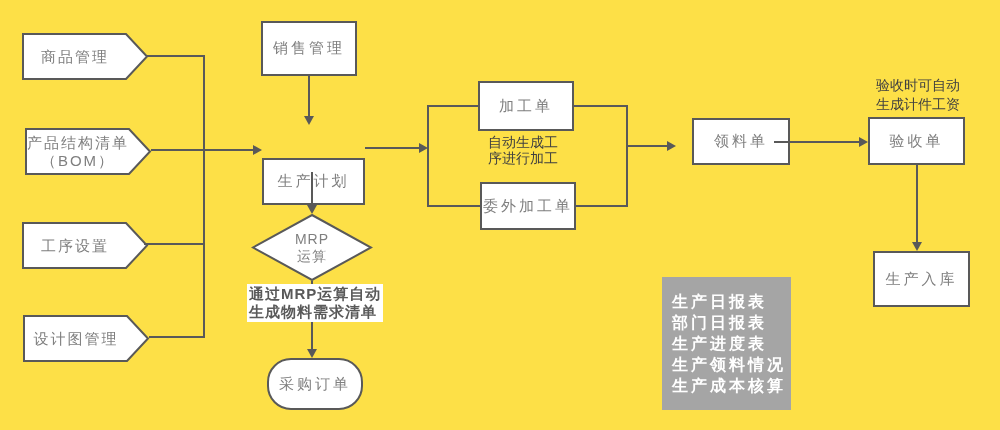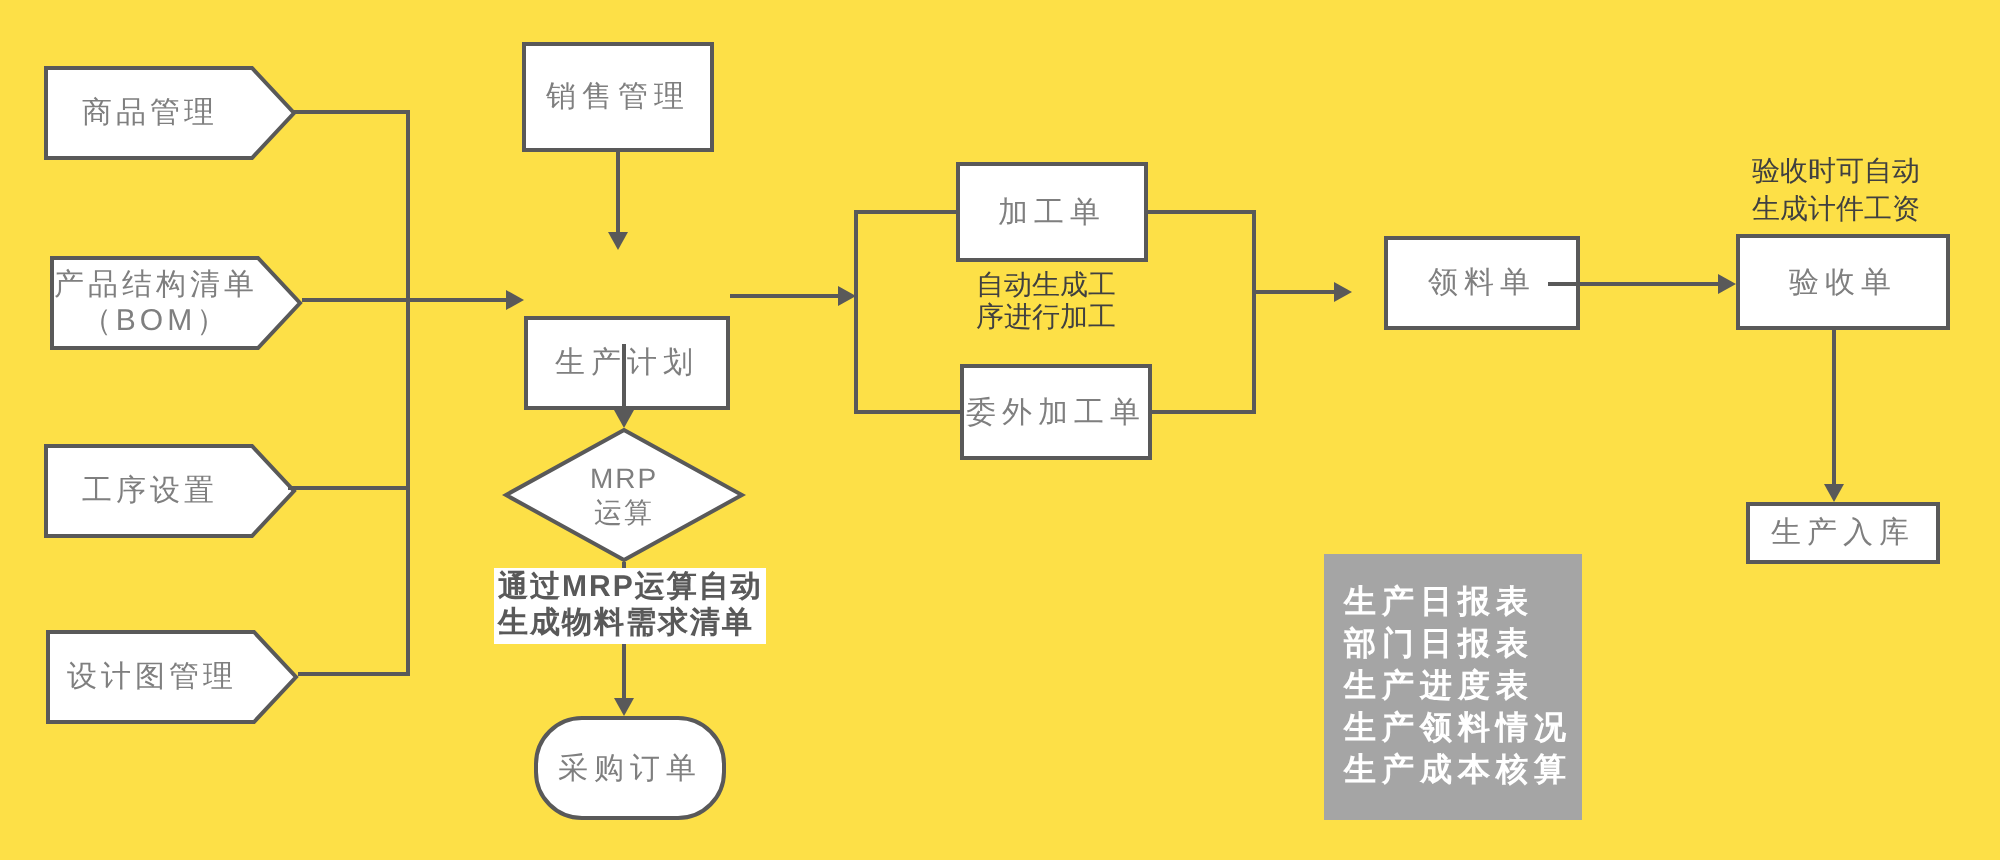--- a/index.html
+++ b/index.html
@@ -159,28 +159,28 @@
     </div>
 
   <div class="line" style="left:774px;top:141px;width:85px;height:2px;"></div>
   <div class="ah-r" style="left:859px;top:137px;"></div>
 
   <div class="note note-accept">
     <span>验收时可自动</span>
     <span>生成计件工资</span>
   </div>
 
-  <div class="box" style="left:868px;top:117px;width:107px;height:48px;">
+  <div class="box" style="left:868px;top:117px;width:97px;height:48px;">
       <span>验收单</span>
     </div>
 
   <div class="line" style="left:916px;top:165px;width:2px;height:77px;"></div>
   <div class="ah-d" style="left:912px;top:242px;"></div>
 
-  <div class="box" style="left:873px;top:251px;width:97px;height:31px;">
+  <div class="box" style="left:873px;top:251px;width:97px;height:56px;">
       <span>生产入库</span>
     </div>
 
   <div class="panel">
     <div>生产日报表</div>
     <div>部门日报表</div>
     <div>生产进度表</div>
     <div>生产领料情况</div>
     <div>生产成本核算</div>
   </div>

